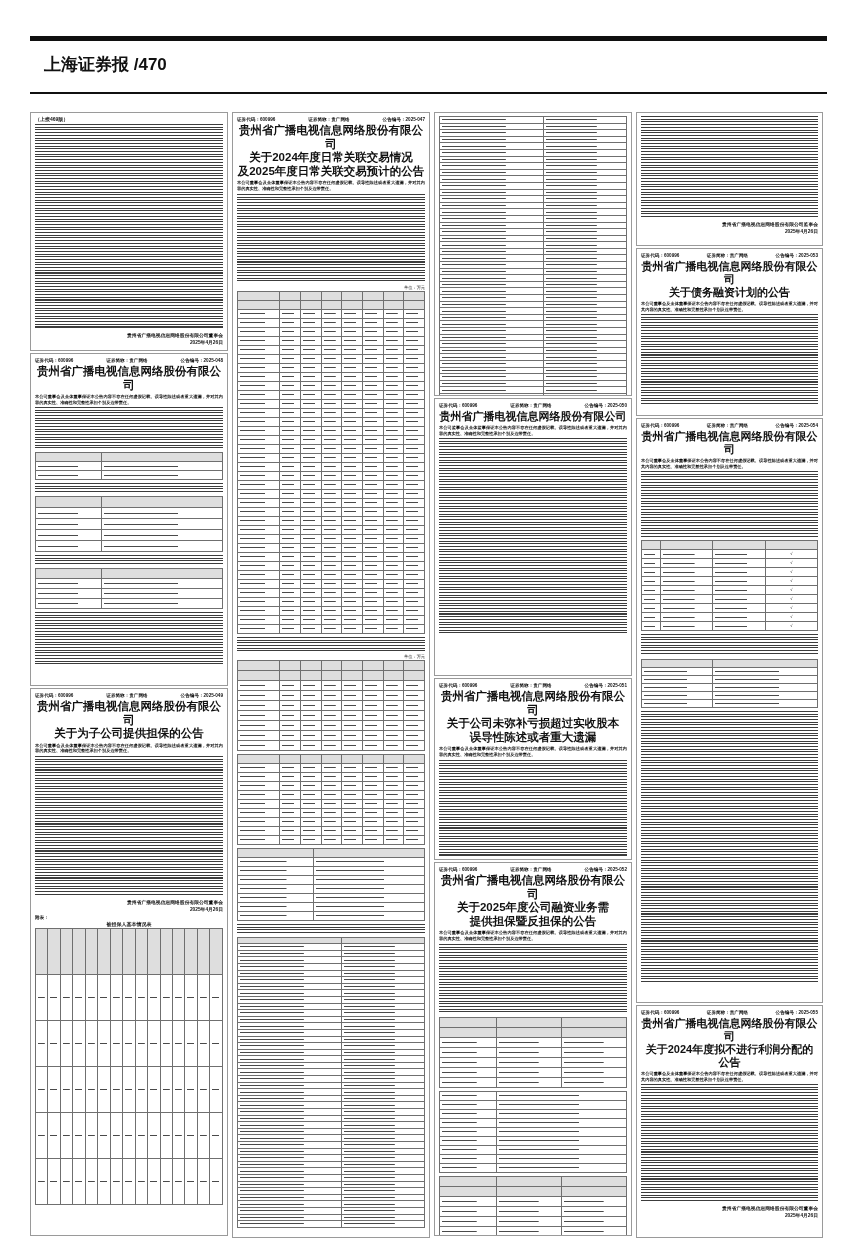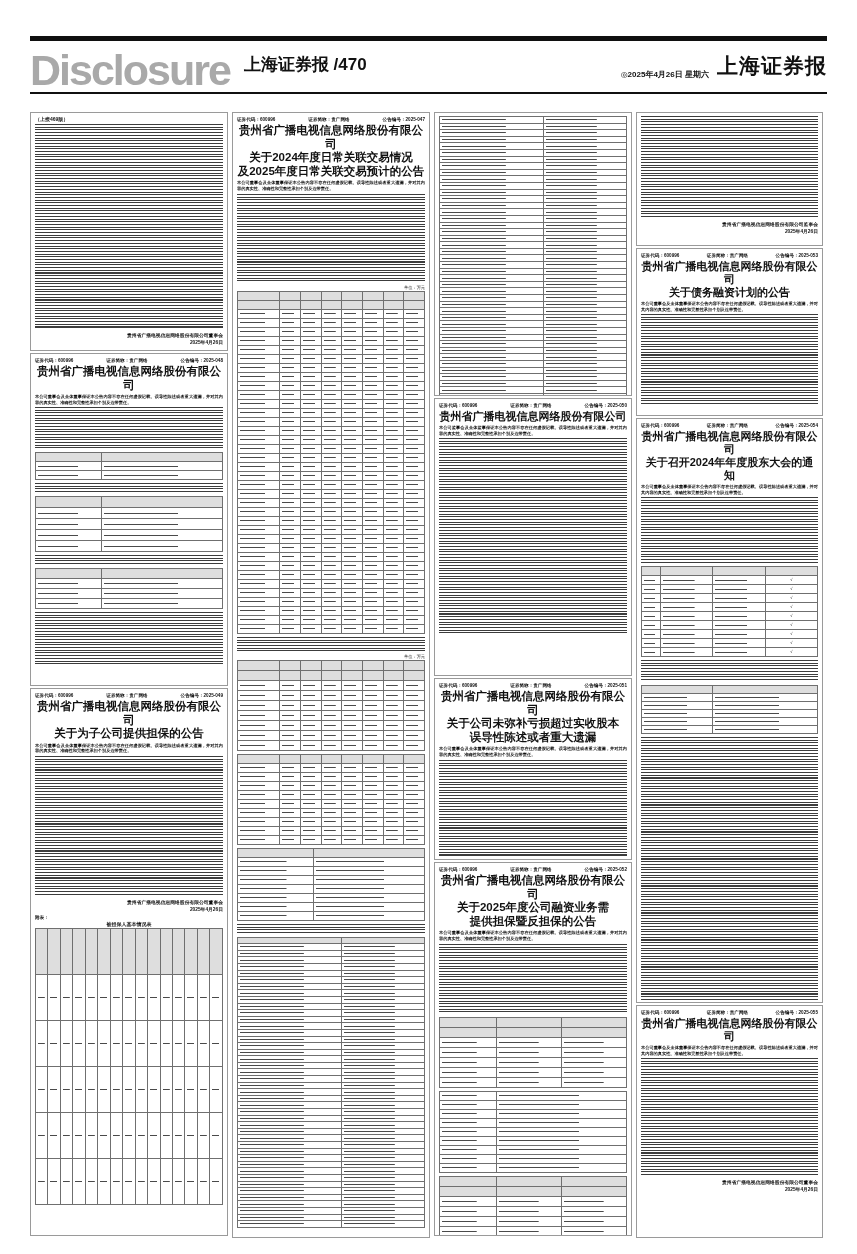--- a/index.html
+++ b/index.html
@@ -38,26 +38,21 @@
   .simtable td.th{background:#dedede;}
   .simtable td.fillcell{background-image:linear-gradient(#4a4a4a 0 0);background-size:62% 1px;background-repeat:no-repeat;background-position:2px 50%;}
 </style>
 </head>
 <body>
 
 <div id="page">
 
   <div id="topbar"></div>
   <div id="masthead">
-    <div id="brand">Disclosure</div>
     <div id="section-title"><span>上海证券报</span> <span>/470</span></div>
-    <div id="mast-right">
-      <span id="date-line">◎2025年4月26日 星期六</span>
-      <span id="paper-name">上海证券报</span>
-    </div>
   </div>
   <div id="mastrule"></div>
 
   <div id="cols">
 
     <div class="col col1">
 
       <div class="sec" style="height:239px;">
         <div class="cont-label">（上接469版）</div>
         <div class="greek" style="height:205px;"></div>
@@ -1481,21 +1476,20 @@
       </div>
 
       <div class="sec" style="height:585px;">
         <div class="stockline">
           <span>证券代码：600996</span>
           <span>证券简称：贵广网络</span>
           <span>公告编号：2025-054</span>
         </div>
         <div class="ann-title small">
           <div>贵州省广播电视信息网络股份有限公司</div>
-          <div>关于召开2024年年度股东大会的通知</div>
         </div>
         <div class="disclaimer">本公司董事会及全体董事保证本公告内容不存在任何虚假记载、误导性陈述或者重大遗漏，并对其内容的真实性、准确性和完整性承担个别及连带责任。</div>
         <div class="greek" style="height:66px;"></div>
         <div class="simtable">
             <table>
               <tbody>
                 <tr>
                   <td class="th" style="height: 8px; width: 10%;"></td>
                   <td class="th" style="height: 8px;"></td>
                   <td class="th" style="height: 8px;"></td>
@@ -1593,20 +1587,21 @@
       </div>
 
       <div class="sec" style="height:233px;">
         <div class="stockline">
           <span>证券代码：600996</span>
           <span>证券简称：贵广网络</span>
           <span>公告编号：2025-055</span>
         </div>
         <div class="ann-title small">
           <div>贵州省广播电视信息网络股份有限公司</div>
+          <div>关于2024年度拟不进行利润分配的公告</div>
         </div>
         <div class="disclaimer">本公司董事会及全体董事保证本公告内容不存在任何虚假记载、误导性陈述或者重大遗漏，并对其内容的真实性、准确性和完整性承担个别及连带责任。</div>
         <div class="greek" style="height:118px;"></div>
         <div class="signature">
           <div>贵州省广播电视信息网络股份有限公司董事会</div>
           <div>2025年4月26日</div>
         </div>
       </div>
     </div>
 

